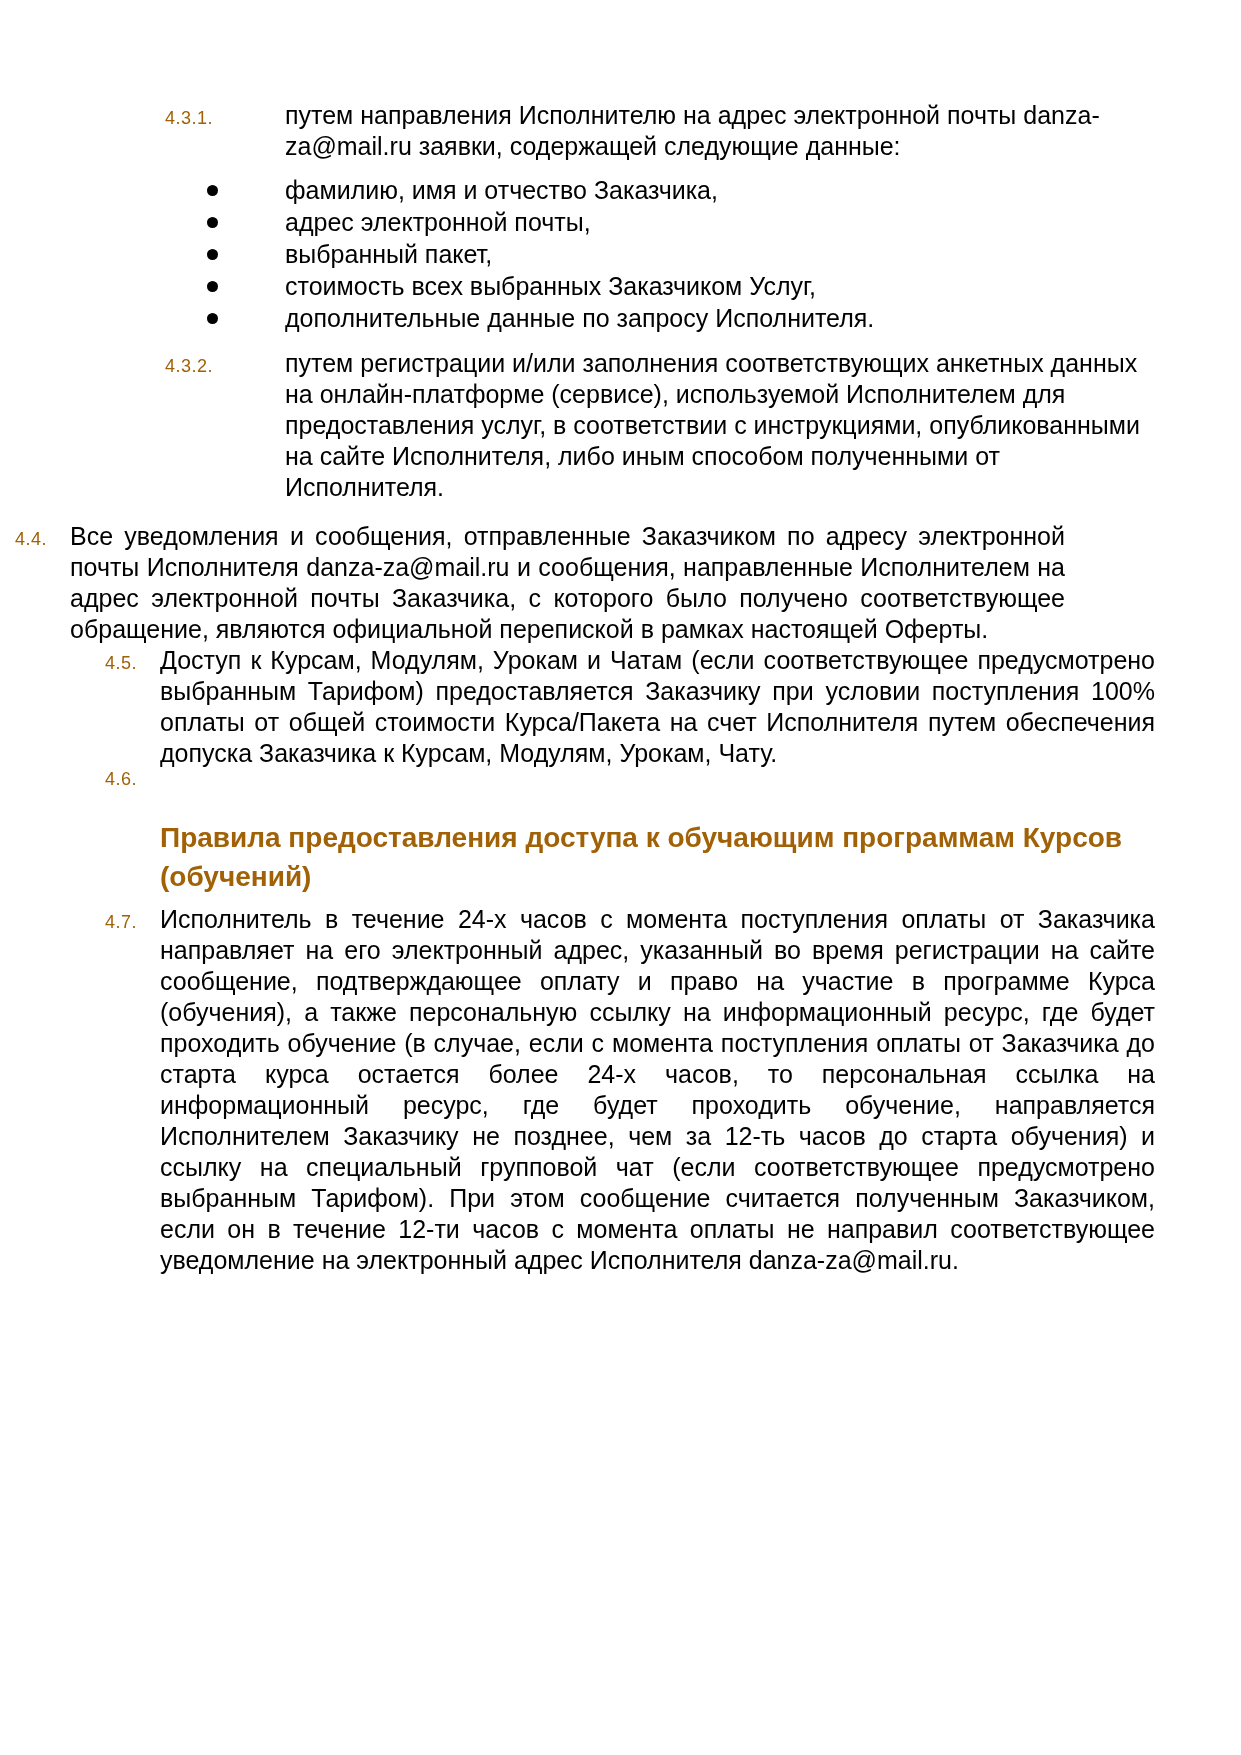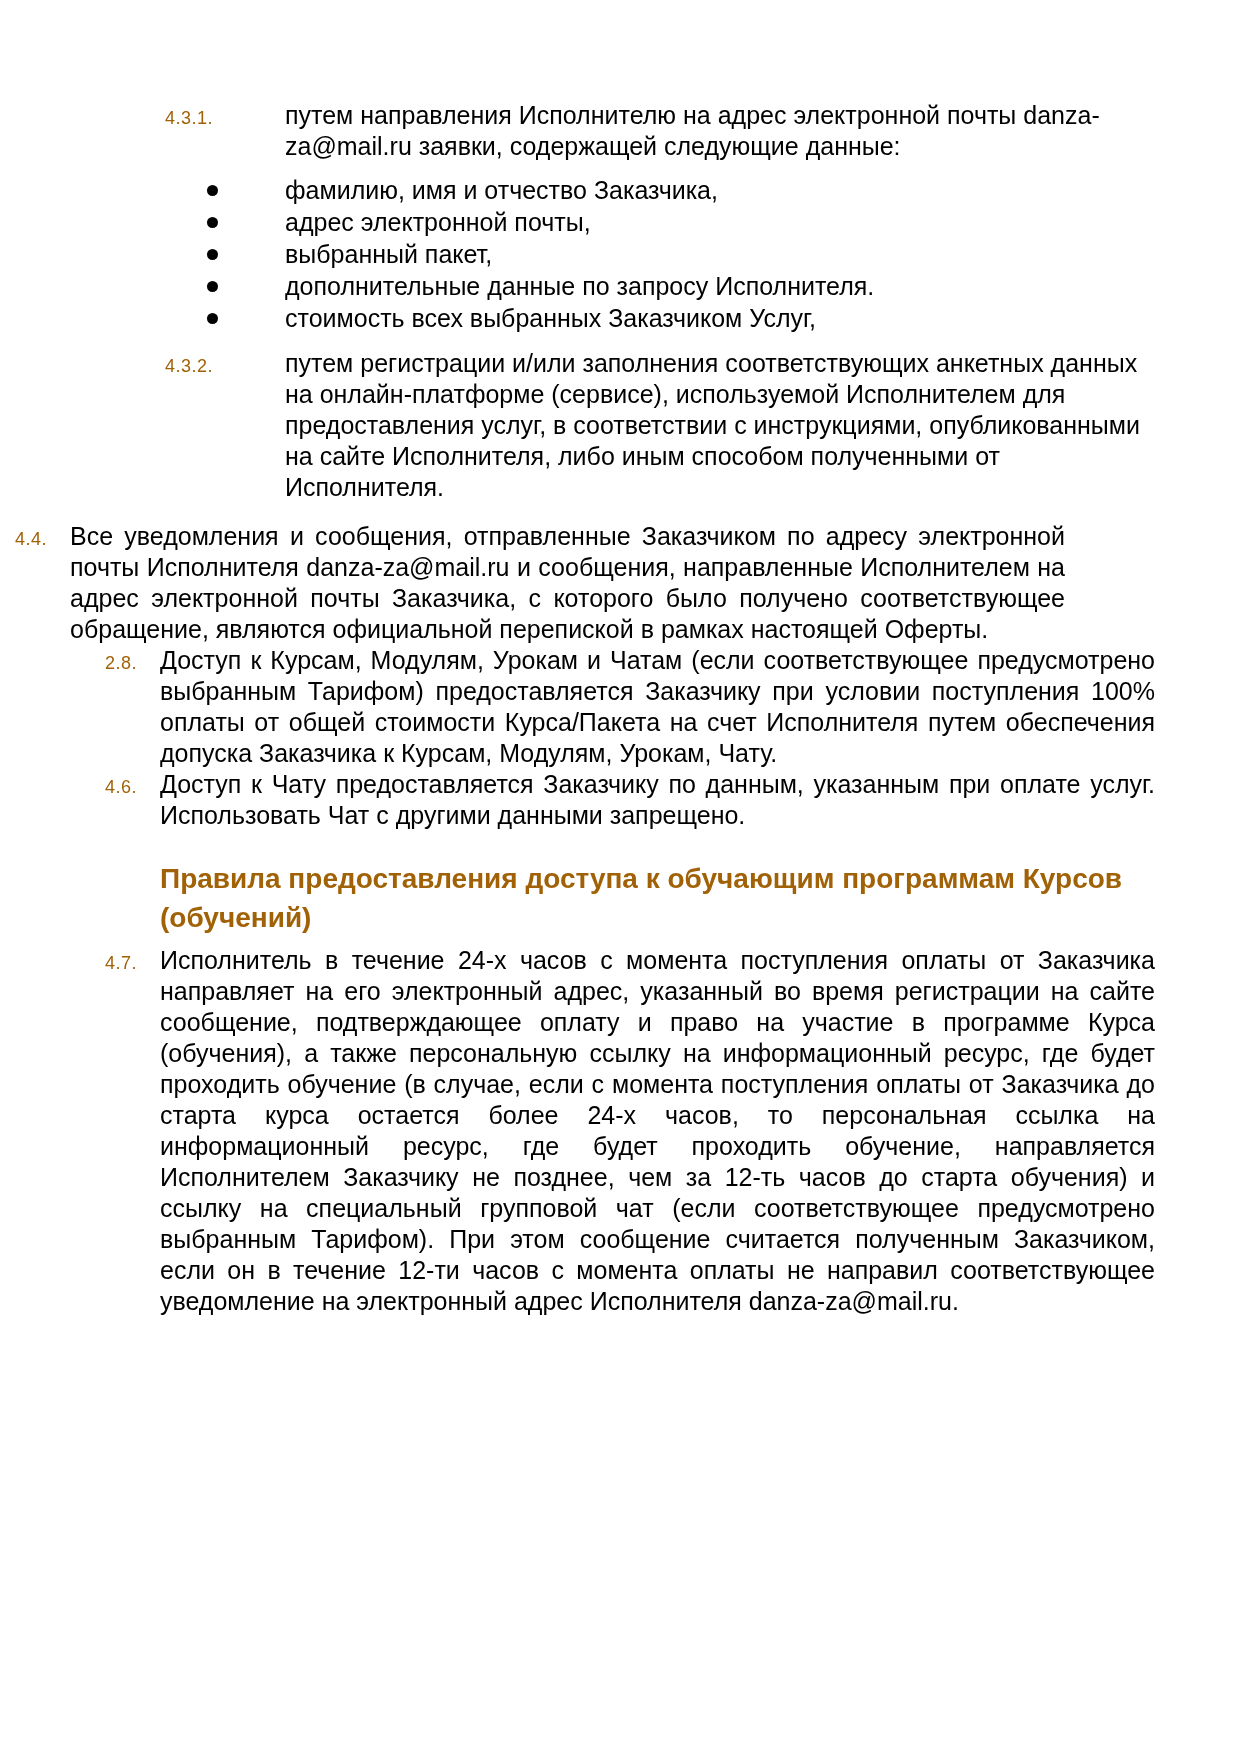--- a/index.html
+++ b/index.html
@@ -87,42 +87,41 @@
 
   <div class="clause sub-clause" id="clause-4-3-1">
     <span class="num">4.3.1.</span>
     <div class="text">путем направления Исполнителю на адрес электронной почты danza-za@mail.ru заявки, содержащей следующие данные:</div>
   </div>
 
   <ul class="bullet-list">
     <li>фамилию, имя и отчество Заказчика,</li>
     <li>адрес электронной почты,</li>
     <li>выбранный пакет,</li>
+    <li>стоимость всех выбранных Заказчиком Услуг,</li>
     <li>дополнительные данные по запросу Исполнителя.</li>
-    <li>стоимость всех выбранных Заказчиком Услуг,</li>
   </ul>
 
   <div class="clause sub-clause" id="clause-4-3-2">
     <span class="num">4.3.2.</span>
     <div class="text">путем регистрации и/или заполнения соответствующих анкетных данных на онлайн-платформе (сервисе), используемой Исполнителем для предоставления услуг, в соответствии с инструкциями, опубликованными на сайте Исполнителя, либо иным способом полученными от Исполнителя.</div>
   </div>
 
   <div class="clause main-clause" id="clause-4-4">
     <span class="num">4.4.</span>
     <div class="text">Все уведомления и сообщения, отправленные Заказчиком по адресу электронной почты Исполнителя danza-za@mail.ru и сообщения, направленные Исполнителем на адрес электронной почты Заказчика, с которого было получено соответствующее обращение, являются официальной перепиской в рамках настоящей Оферты.</div>
   </div>
 
   <div class="clause main-clause" id="clause-4-5">
-    <span class="num">2.8.</span>
+    <span class="num">4.5.</span>
     <div class="text">Доступ к Курсам, Модулям, Урокам и Чатам (если соответствующее предусмотрено выбранным Тарифом) предоставляется Заказчику при условии поступления 100% оплаты от общей стоимости Курса/Пакета на счет Исполнителя путем обеспечения допуска Заказчика к Курсам, Модулям, Урокам, Чату.</div>
   </div>
 
   <div class="clause main-clause" id="clause-4-6">
     <span class="num">4.6.</span>
-    <div class="text">Доступ к Чату предоставляется Заказчику по данным, указанным при оплате услуг. Использовать Чат с другими данными запрещено.</div>
   </div>
 
   <h2 class="section-heading">Правила предоставления доступа к обучающим программам Курсов (обучений)</h2>
 
   <div class="clause main-clause" id="clause-4-7">
     <span class="num">4.7.</span>
     <div class="text">Исполнитель в течение 24-х часов с момента поступления оплаты от Заказчика направляет на его электронный адрес, указанный во время регистрации на сайте сообщение, подтверждающее оплату и право на участие в программе Курса (обучения), а также персональную ссылку на информационный ресурс, где будет проходить обучение (в случае, если с момента поступления оплаты от Заказчика до старта курса остается более 24-х часов, то персональная ссылка на информационный ресурс, где будет проходить обучение, направляется Исполнителем Заказчику не позднее, чем за 12-ть часов до старта обучения) и ссылку на специальный групповой чат (если соответствующее предусмотрено выбранным Тарифом). При этом сообщение считается полученным Заказчиком, если он в течение 12-ти часов с момента оплаты не направил соответствующее уведомление на электронный адрес Исполнителя danza-za@mail.ru.</div>
   </div>
 
 </div>

